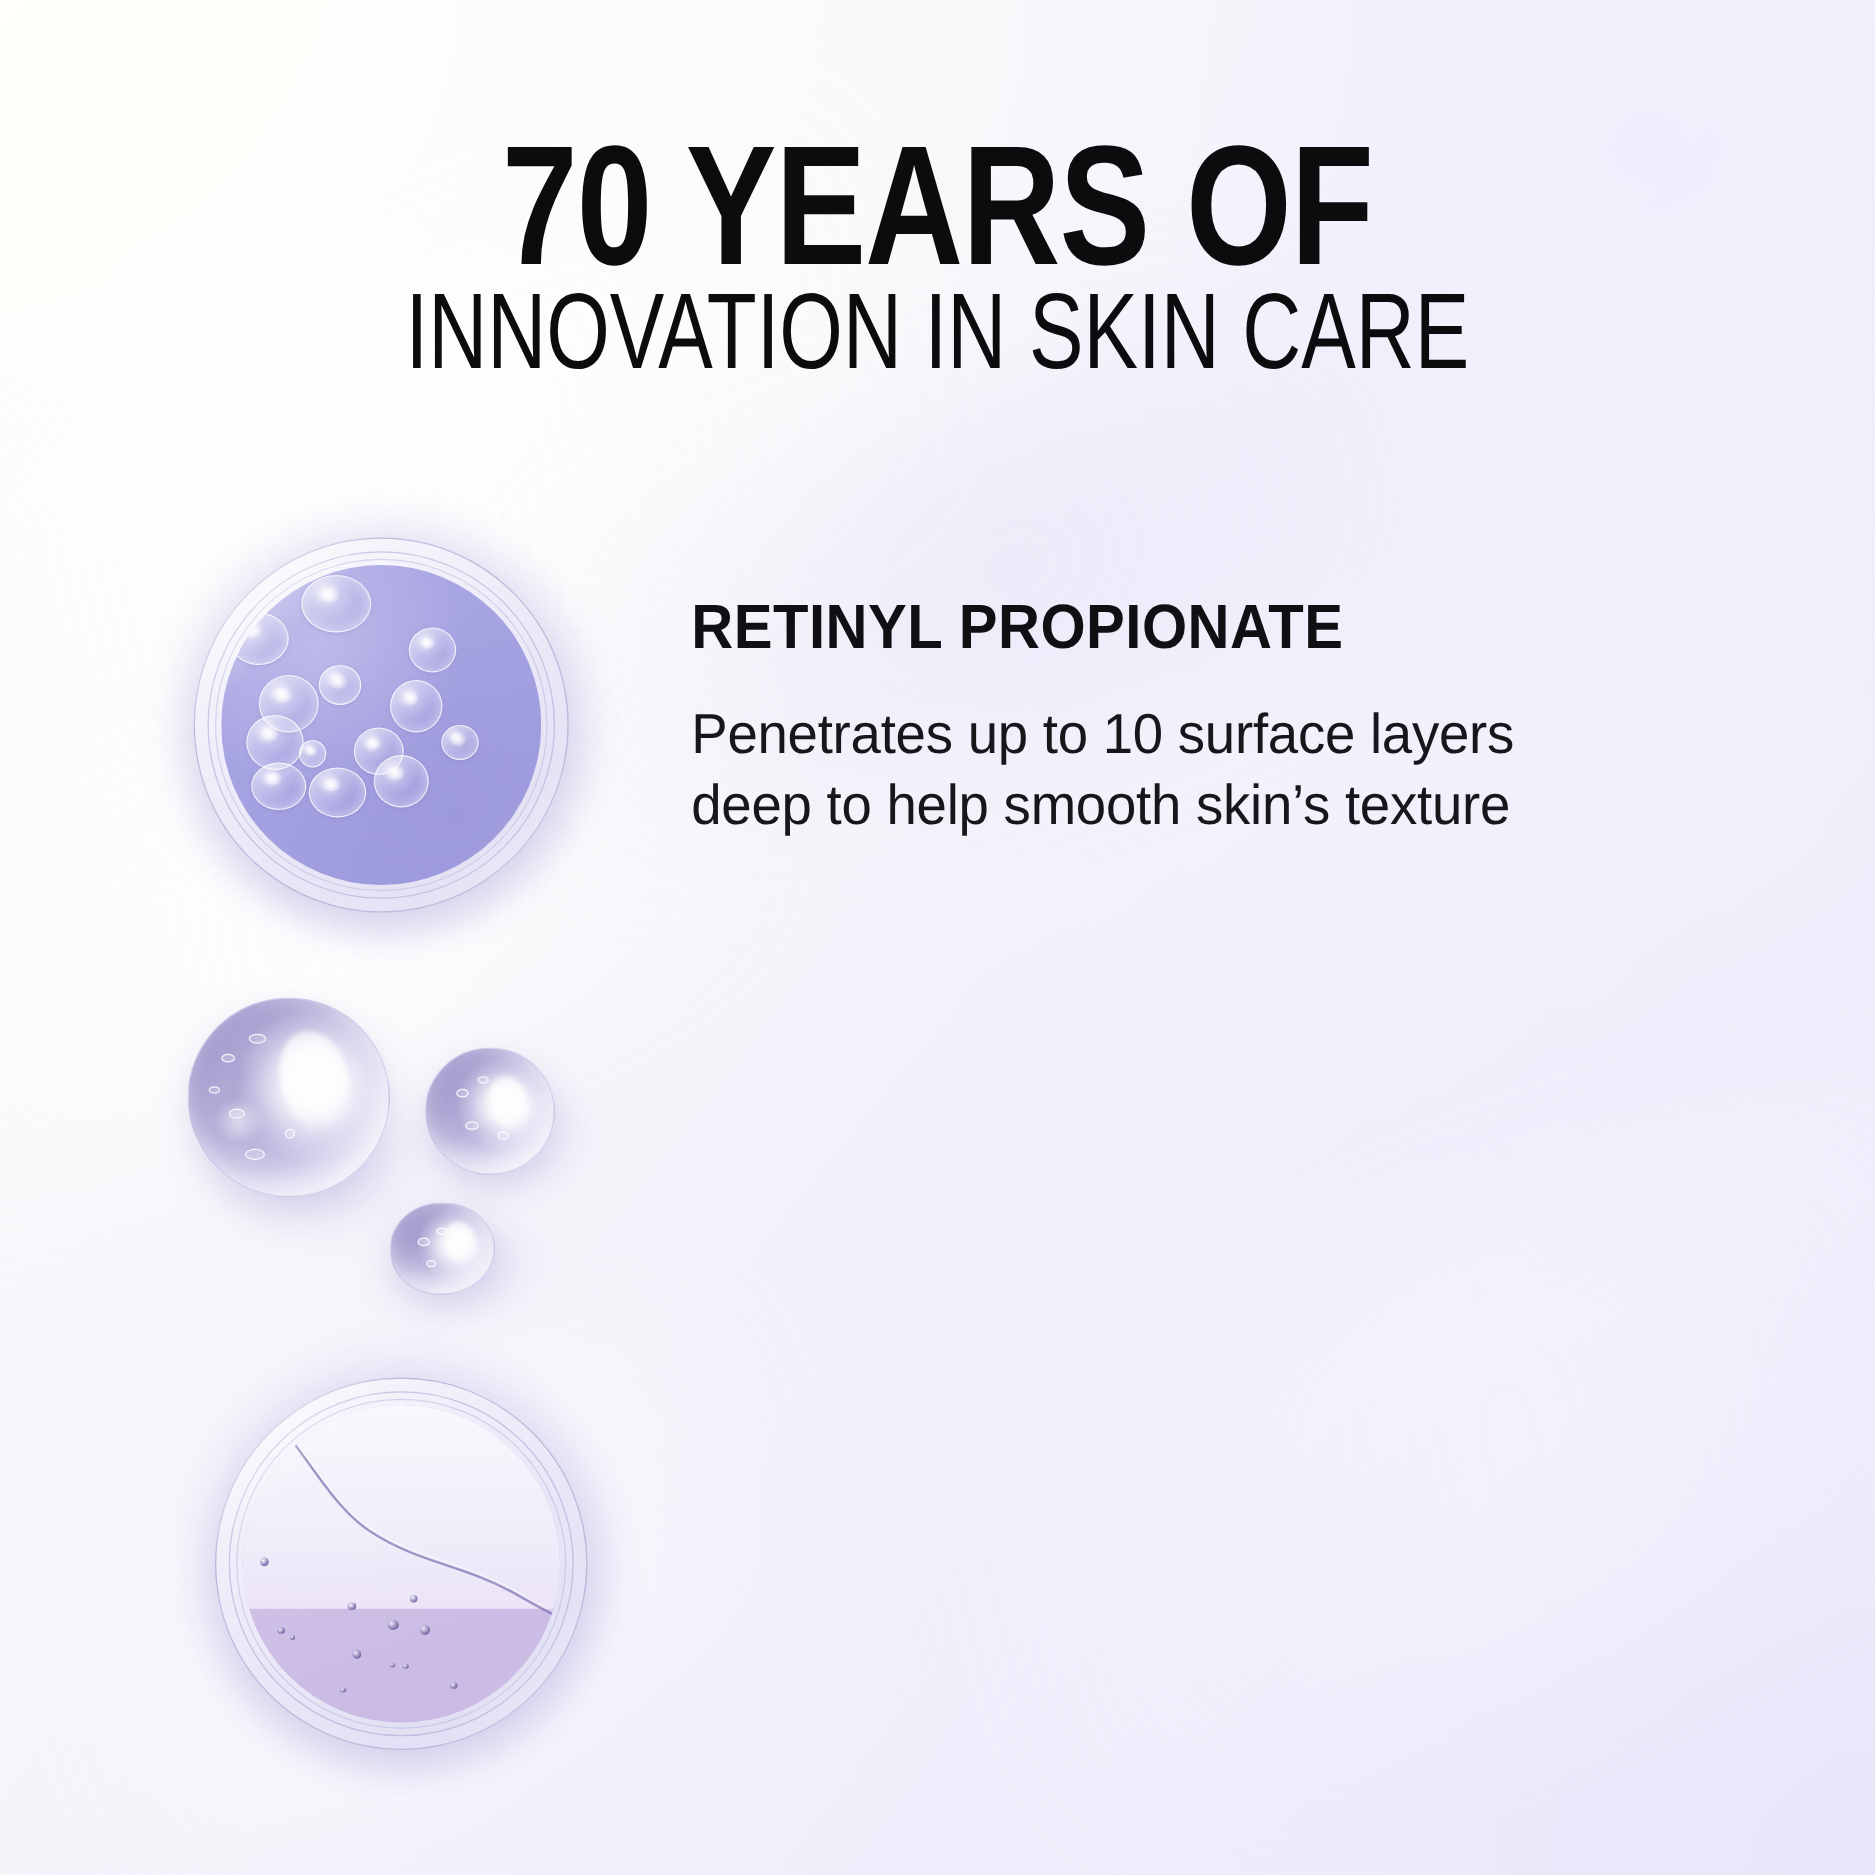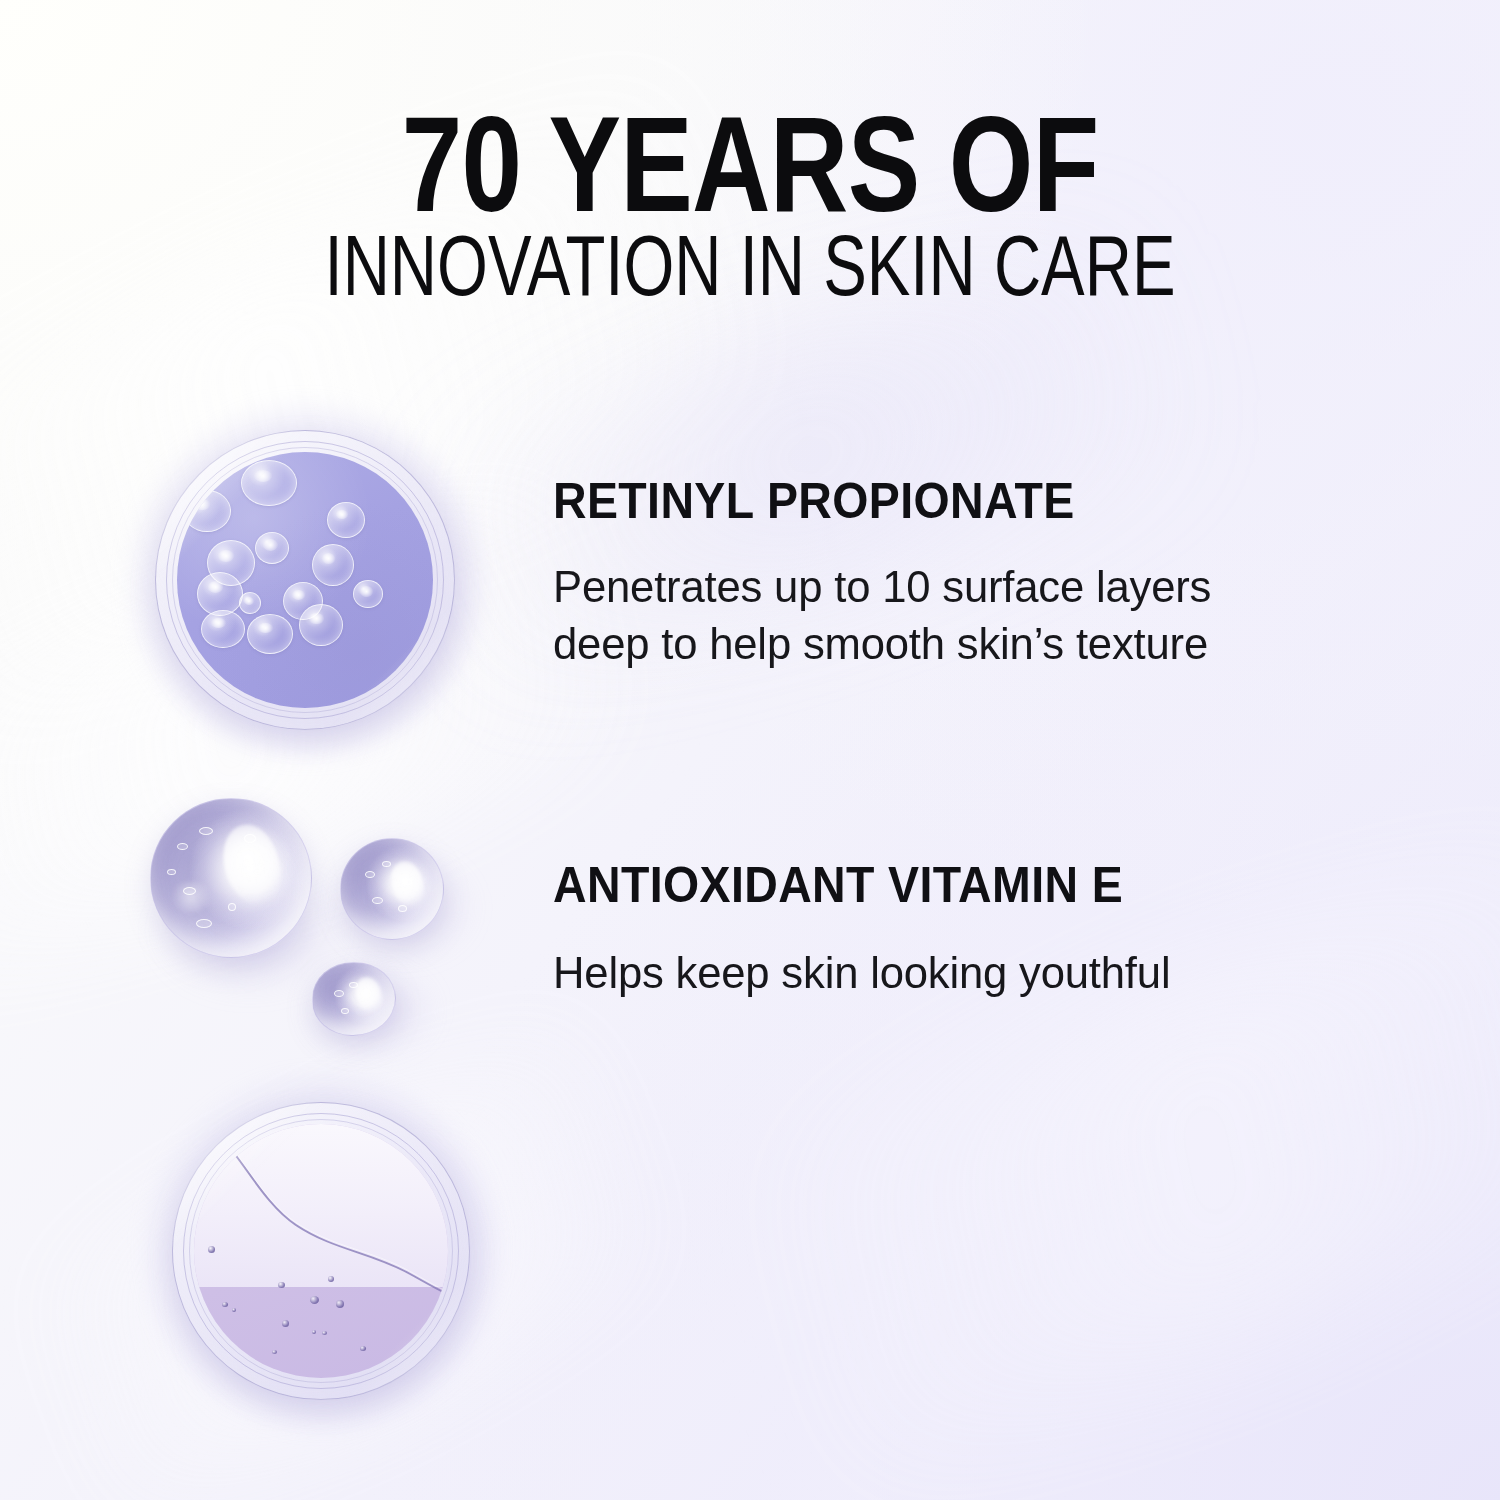--- a/index.html
+++ b/index.html
@@ -343,19 +343,15 @@
       <div class="rim-hl"></div>
     </div>
   </div>
 
   <div class="ing-text ing-1">
     <div class="ing-name">RETINYL PROPIONATE</div>
     <div class="ing-desc">Penetrates up to 10 surface layers
 deep to help smooth skin’s texture</div>
   </div>
 
-  <div class="ing-text ing-2">
-    <div class="ing-name">ANTIOXIDANT VITAMIN E</div>
-    <div class="ing-desc">Helps keep skin looking youthful</div>
-  </div>
 
 
 </div>
 
 </body></html>

